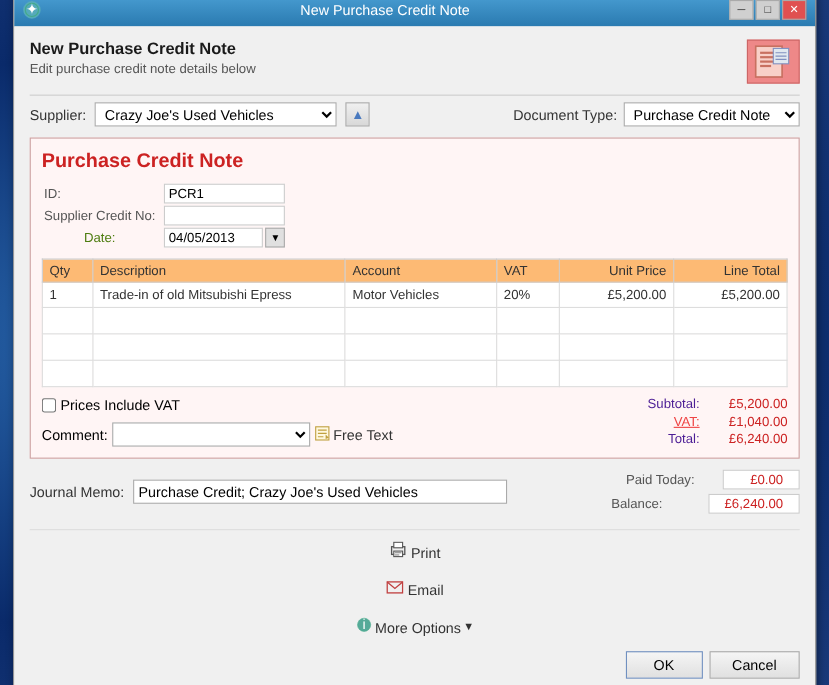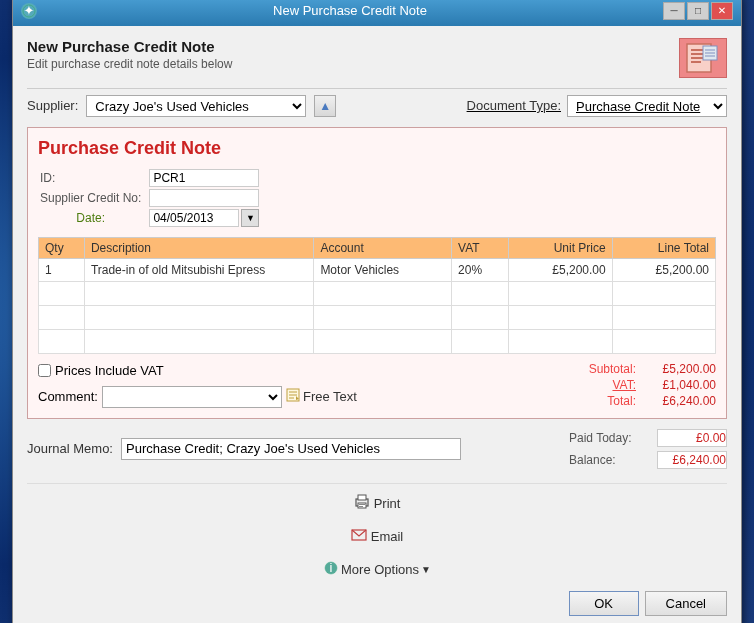--- a/index.html
+++ b/index.html
@@ -134,21 +134,20 @@
       justify-content: center;
       font-size: 12px;
       color: #4a7abf;
     }
 
     .doc-type-section {
       margin-left: auto;
       display: flex;
       align-items: center;
       gap: 6px;
-      text-decoration: underline;
     }
 
     .doc-type-select {
       padding: 2px 4px;
       border: 1px solid #aaa;
       background: white;
       height: 22px;
       width: 160px;
     }
 
@@ -254,21 +253,21 @@
       margin-left: auto;
     }
 
     .totals-row {
       display: flex;
       gap: 10px;
       align-items: center;
     }
 
     .totals-label {
-      color: #ef4444;
+      color: #4c1d95;
       font-size: 12px;
       text-align: right;
       min-width: 60px;
     }
 
     .totals-value {
       color: #cc2222;
       font-size: 12px;
       text-align: right;
       min-width: 70px;
@@ -343,21 +342,21 @@
       min-width: 80px;
       text-align: left;
     }
 
     .pb-value {
       color: #cc2222;
       font-size: 12px;
       text-align: right;
       border: 1px solid #ccc;
       background: white;
-      padding: 1px 0;
+      padding: 1px 14px;
       min-width: 70px;
     }
 
     .footer-buttons {
       display: flex;
       align-items: center;
       gap: 10px;
       margin-top: 14px;
       padding-top: 8px;
       border-top: 1px solid #ddd;

